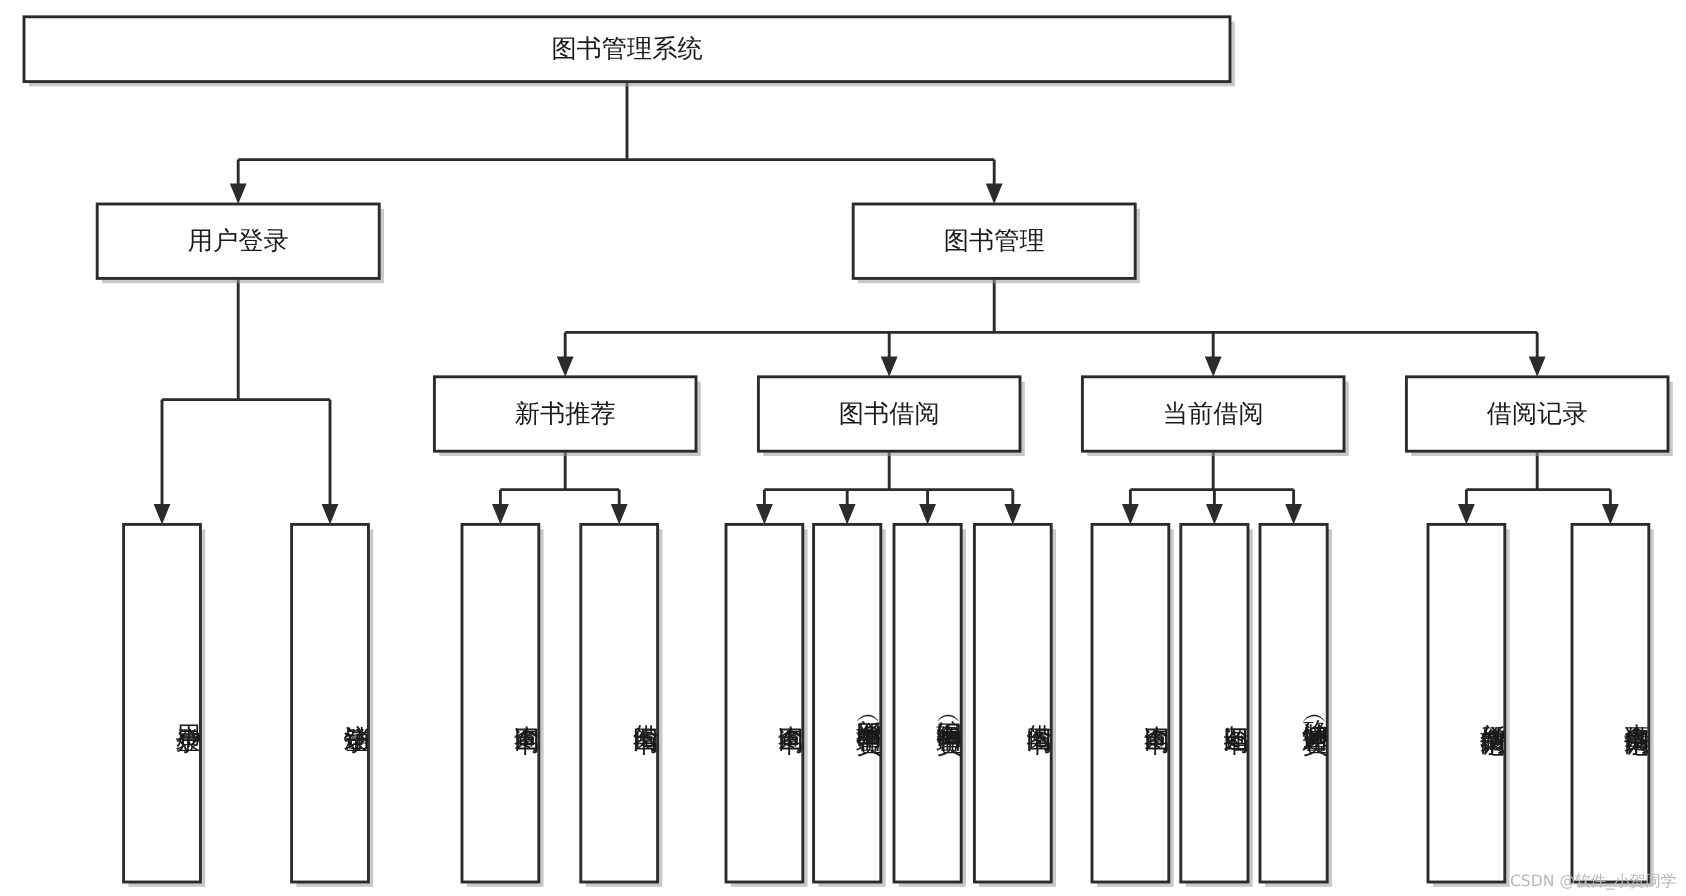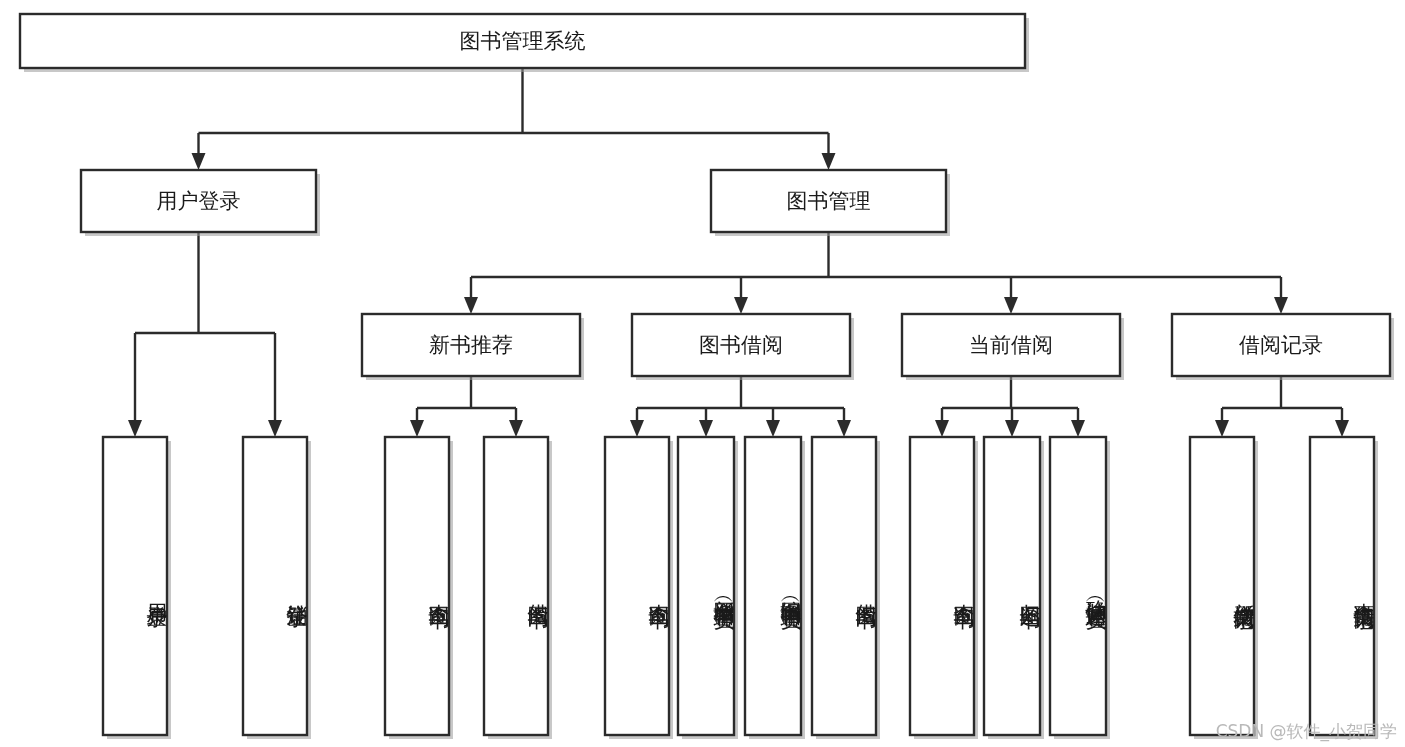--- a/index.html
+++ b/index.html
@@ -64,21 +64,21 @@
     display: flex;
     align-items: flex-start;
     justify-content: center;
     pointer-events: none;
   }
   .watermark {
     position: absolute;
     right: 8px;
     bottom: 4px;
     font-family: "DejaVu Sans", "Liberation Sans", sans-serif;
-    font-size: 17px;
+    font-size: 13px;
     color: #b9b9b9;
     white-space: nowrap;
     user-select: none;
     text-align: right;
   }
 </style>
 </head>
 <body>
 
 <div id="diagram-root">

